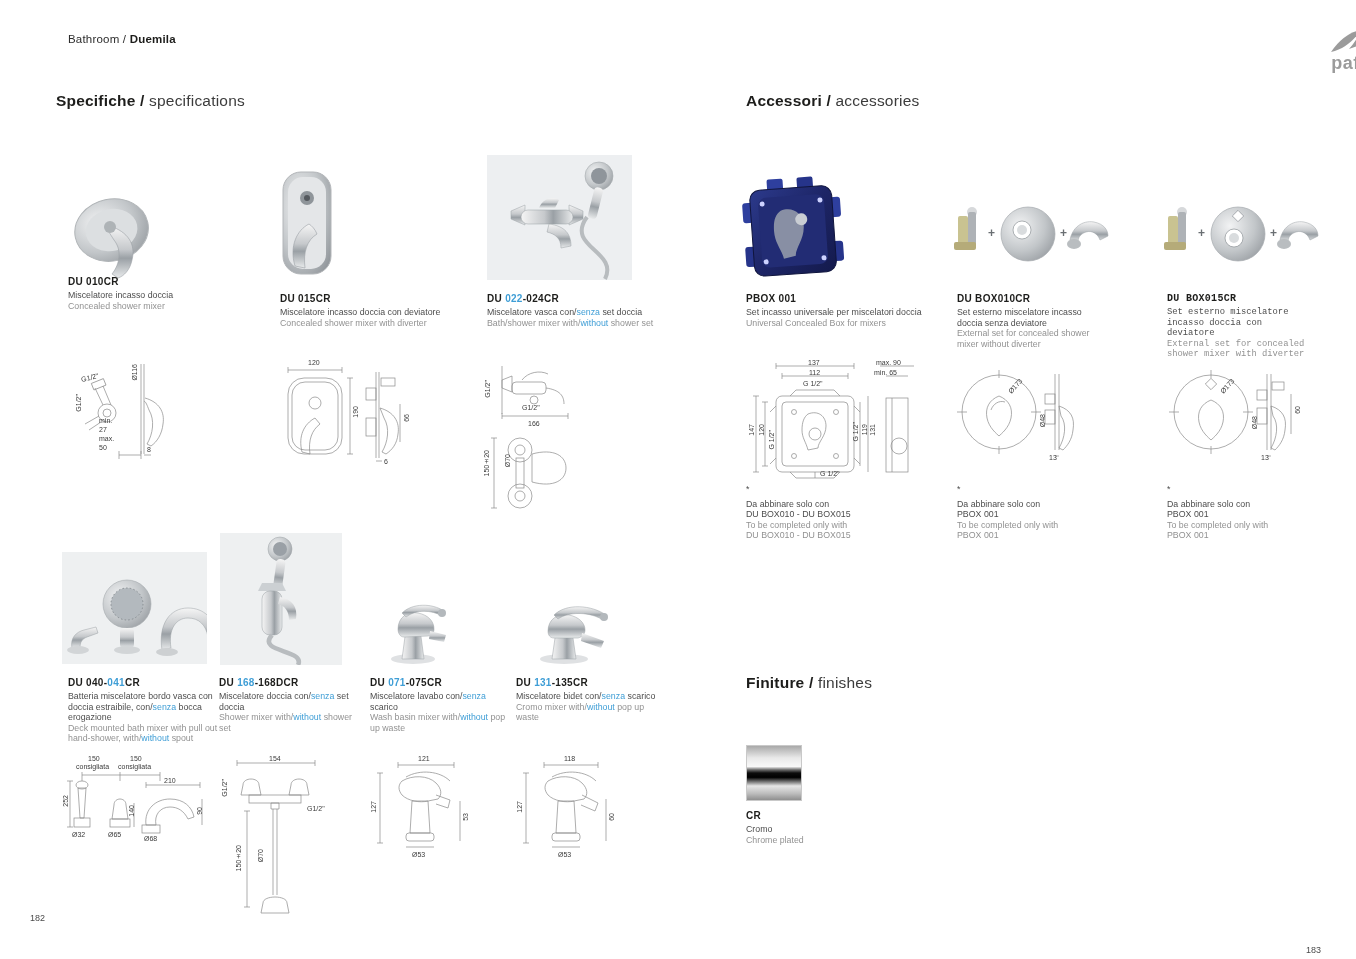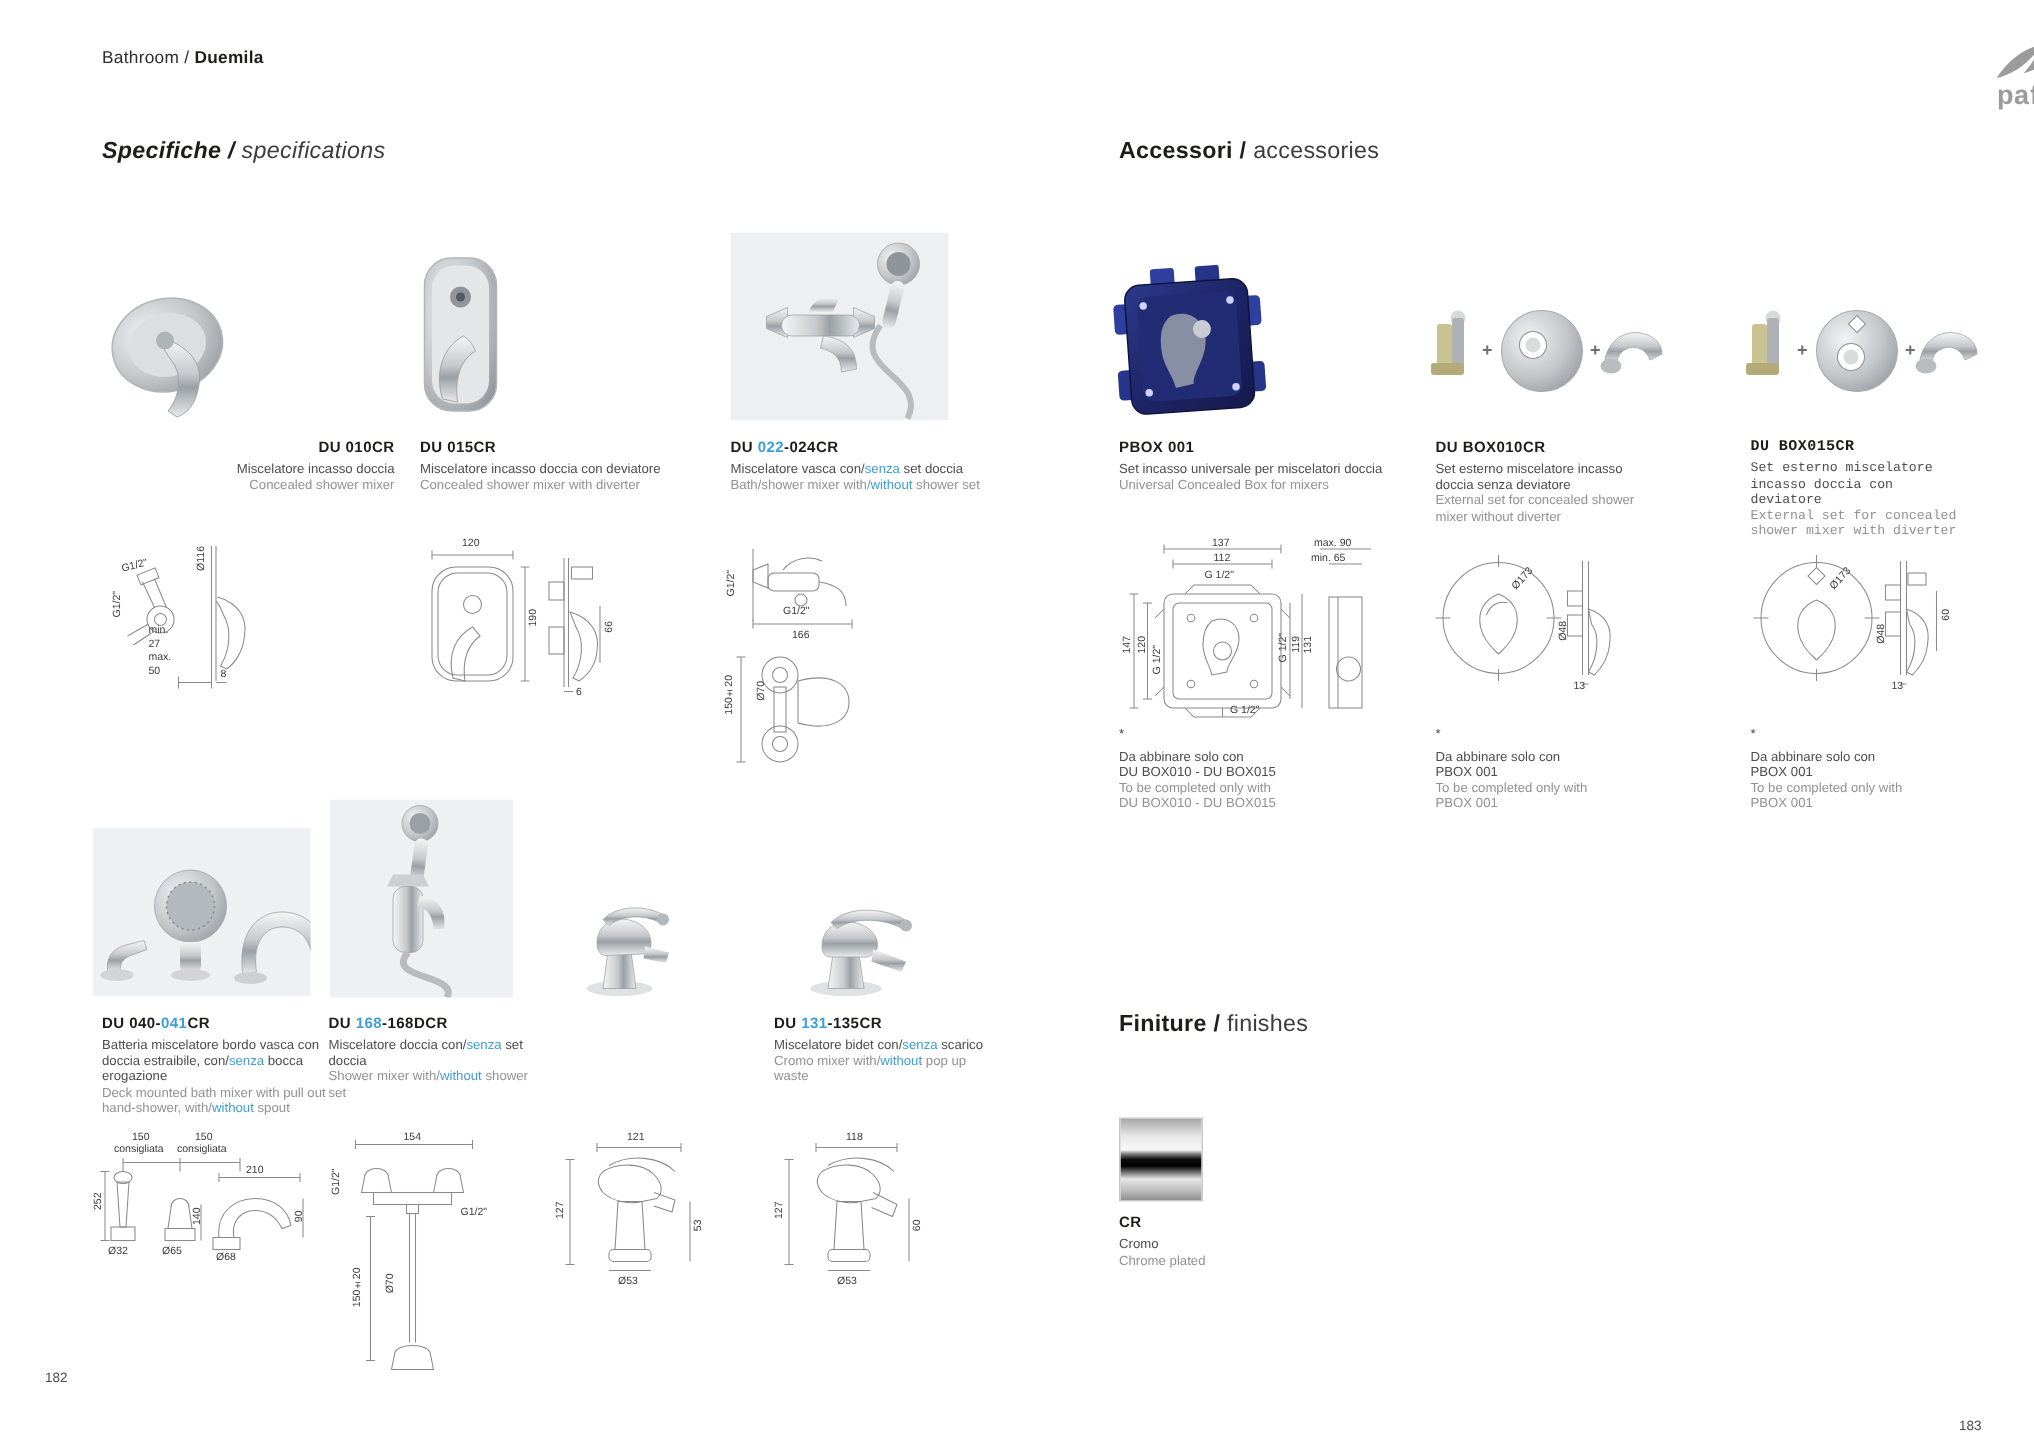--- a/index.html
+++ b/index.html
@@ -78,21 +78,21 @@
     <svg width="72" height="50" viewBox="0 0 72 50">
       <g fill="#9b9b9b" stroke="none">
         <path d="M4,28 C14,13 26,7 34,6 C28,15 18,25 4,28 z"></path>
         <path d="M36,1 C32,12 28,18 22,25 L36,20 L50,25 C44,18 40,12 36,1 z"></path>
         <path d="M68,28 C58,13 46,7 38,6 C44,15 54,25 68,28 z"></path>
       </g>
       <text x="36" y="45" text-anchor="middle" style="font-family:'Liberation Sans',sans-serif;font-size:18px;font-weight:bold;letter-spacing:.5px" fill="#9b9b9b" stroke="none">paffoni</text>
     </svg>
   </div>
 
-  <div class="abs h1" style="left:68px;top:92px;font-style:italic;">
+  <div class="abs h1" style="left:56px;top:92px;">
     <span class="hb">Specifiche / </span><span class="hn">specifications</span>
   </div>
   <div class="abs h1" style="left:746px;top:92px;">
     <span class="hb">Accessori / </span><span class="hn">accessories</span>
   </div>
   <div class="abs h1" style="left:746px;top:674px;">
     <span class="hb">Finiture / </span><span class="hn">finishes</span>
   </div>
 
   <div class="photo" style="left:70px;top:192px;">
@@ -228,21 +228,21 @@
     <svg width="118" height="80" viewBox="0 0 118 80">
       <ellipse cx="50" cy="74" rx="24" ry="5" fill="#dfe1e3" stroke="none"></ellipse>
       <path d="M38,74 l4,-28 h16 l4,28 z" fill="url(#chH)" stroke="#9aa0a4" stroke-width=".5"></path>
       <path d="M34,46 c0,-12 10,-18 21,-16 c10,2 16,8 16,15 c0,4 -3,7 -7,8 l-24,0 c-4,0 -6,-3 -6,-7 z" fill="url(#chV)" stroke="#9aa0a4" stroke-width=".5"></path>
       <path d="M40,30 c12,-12 38,-10 52,0 l-3,5 c-12,-8 -34,-9 -45,-1 z" fill="url(#chV)" stroke="#9aa0a4" stroke-width=".5"></path>
       <circle cx="90" cy="32" r="4" fill="#b3b8bc" stroke="none"></circle>
       <path d="M68,48 l22,8 l-3,7 l-20,-7 z" fill="url(#chV)" stroke="none"></path>
     </svg>
   </div>
 
-  <div class="abs pcard" style="left:68px;top:293px;width:195px;text-align:right;">
+  <div class="abs pcard" style="left:68px;top:276px;width:195px;">
     <div class="code"><span>DU 010CR</span><span class="blue"></span><span></span></div>
     <div class="it"><span>Miscelatore incasso doccia</span><span class="blue"></span><span></span></div>
     <div class="en"><span>Concealed shower mixer</span><span class="blue"></span><span></span></div>
   </div>
 
   <div class="abs pcard" style="left:280px;top:293px;width:205px;">
     <div class="code"><span>DU 015CR</span><span class="blue"></span><span></span></div>
     <div class="it"><span>Miscelatore incasso doccia con deviatore</span><span class="blue"></span><span></span></div>
     <div class="en"><span>Concealed shower mixer with diverter</span><span class="blue"></span><span></span></div>
   </div>
@@ -276,20 +276,25 @@
     <div class="it"><span>Batteria miscelatore bordo vasca con doccia estraibile, con/</span><span class="blue">senza</span><span> bocca erogazione</span></div>
     <div class="en"><span>Deck mounted bath mixer with pull out hand-shower, with/</span><span class="blue">without</span><span> spout</span></div>
   </div>
 
   <div class="abs pcard" style="left:219px;top:677px;width:142px;">
     <div class="code"><span>DU </span><span class="blue">168</span><span>-168DCR</span></div>
     <div class="it"><span>Miscelatore doccia con/</span><span class="blue">senza</span><span> set doccia</span></div>
     <div class="en"><span>Shower mixer with/</span><span class="blue">without</span><span> shower set</span></div>
   </div>
 
+  <div class="abs pcard" style="left:370px;top:677px;width:140px;">
+    <div class="code"><span>DU </span><span class="blue">071</span><span>-075CR</span></div>
+    <div class="it"><span>Miscelatore lavabo con/</span><span class="blue">senza</span><span> scarico</span></div>
+    <div class="en"><span>Wash basin mixer with/</span><span class="blue">without</span><span> pop up waste</span></div>
+  </div>
 
   <div class="abs pcard" style="left:516px;top:677px;width:140px;">
     <div class="code"><span>DU </span><span class="blue">131</span><span>-135CR</span></div>
     <div class="it"><span>Miscelatore bidet con/</span><span class="blue">senza</span><span> scarico</span></div>
     <div class="en"><span>Cromo mixer with/</span><span class="blue">without</span><span> pop up waste</span></div>
   </div>
 
   <div class="drawing" style="left:75px;top:358px;width:115px;height:105px;">
     <svg width="115" height="105" viewBox="0 0 115 105">
       <line x1="66" y1="6" x2="66" y2="96"></line>

